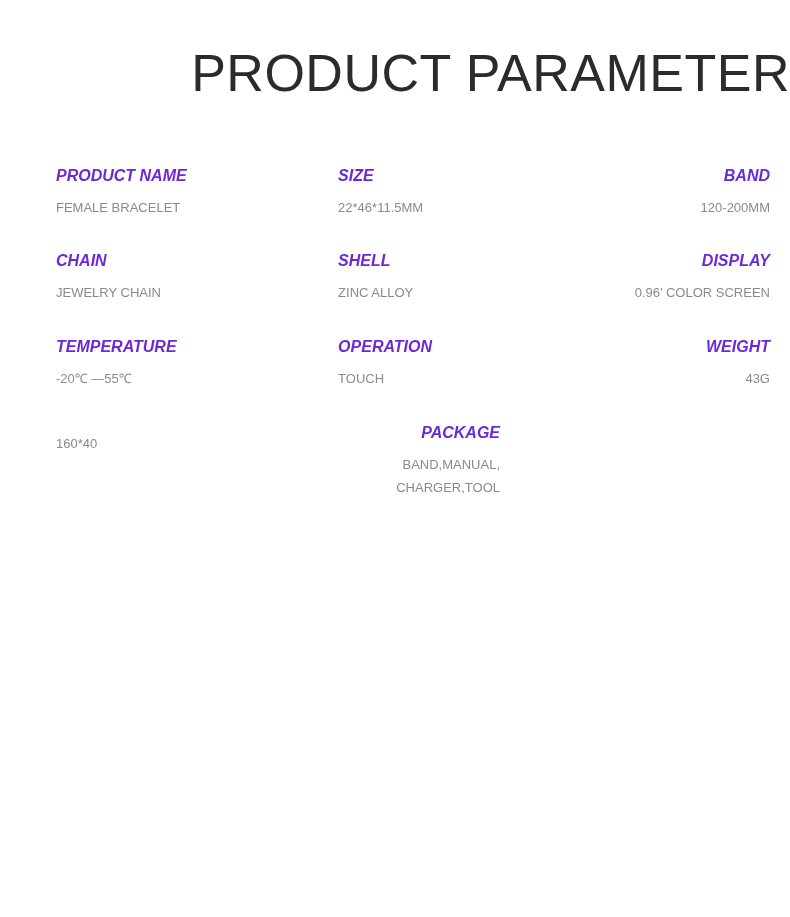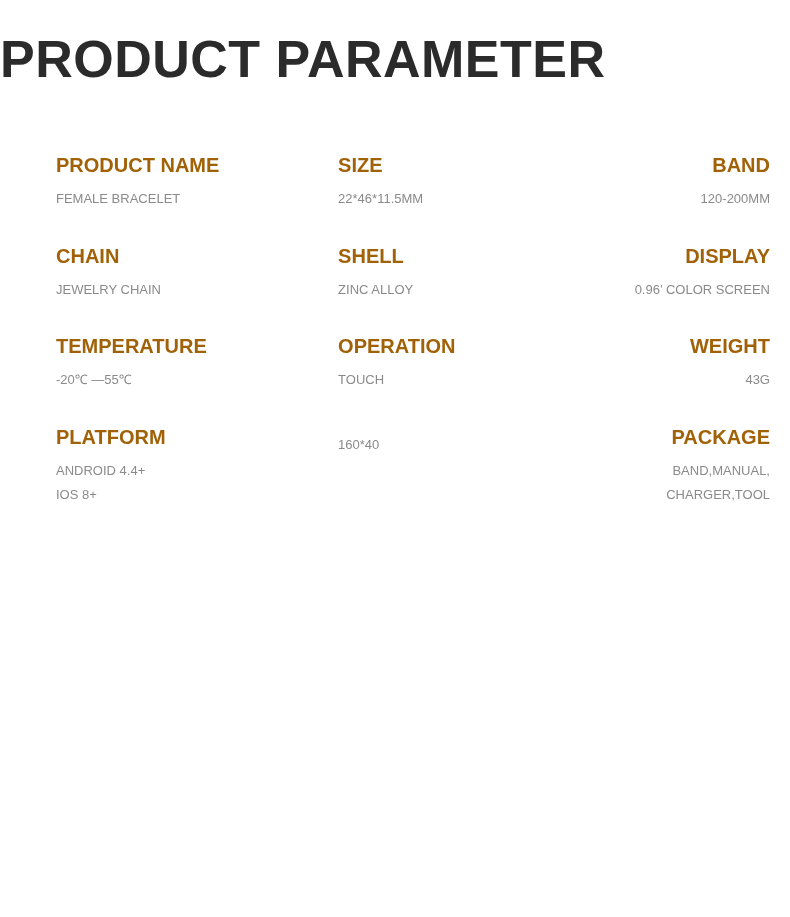--- a/index.html
+++ b/index.html
@@ -14,48 +14,49 @@
     overflow: hidden;
   }
   .page {
     position: relative;
     width: 790px;
     height: 917px;
     box-sizing: border-box;
   }
   .title {
     font-size: 52px;
-    font-weight: bold;
+    font-weight: normal;
     color: #2b2b2b;
     letter-spacing: 0.5px;
-    text-align: left;
-    padding-top: 30px;
+    text-align: right;
+    padding-top: 44px;
     line-height: 1.15;
   }
   .spec-grid {
     margin-top: 62px;
     padding-left: 56px;
     padding-right: 20px;
   }
   .spec-row {
     display: flex;
     margin-bottom: 34px;
   }
   .spec-cell {
     box-sizing: border-box;
   }
   .spec-cell.c0 { width: 290px; }
   .spec-cell.c1 { width: 212px; }
   .spec-cell.c2 { width: 232px; text-align: right; }
   .spec-label {
-    font-size: 20px;
+    font-size: 16px;
     font-weight: bold;
-    color: #a16207;
+    color: #6d28d9;
     line-height: 1.3;
     white-space: nowrap;
+    font-style: italic;
   }
   .spec-value {
     font-size: 13px;
     color: #8a8a8a;
     line-height: 1.45;
     margin-top: 12px;
     white-space: nowrap;
   }
   .spec-value.line2 {
     margin-top: 5px;
@@ -114,25 +115,20 @@
         <div class="spec-label">OPERATION</div>
         <div class="spec-value">TOUCH</div>
       </div>
       <div class="spec-cell c2">
         <div class="spec-label"> WEIGHT</div>
         <div class="spec-value">43G</div>
       </div>
     </div>
 
     <div class="spec-row">
-      <div class="spec-cell c0">
-        <div class="spec-label">PLATFORM</div>
-        <div class="spec-value"> ANDROID 4.4+</div>
-        <div class="spec-value line2">IOS 8+</div>
-      </div>
       <div class="spec-cell c1">
         <div class="spec-value">160*40</div>
       </div>
       <div class="spec-cell c2">
         <div class="spec-label">PACKAGE</div>
         <div class="spec-value indent">BAND,MANUAL,</div>
         <div class="spec-value line2 indent">CHARGER,TOOL</div>
       </div>
     </div>
 

